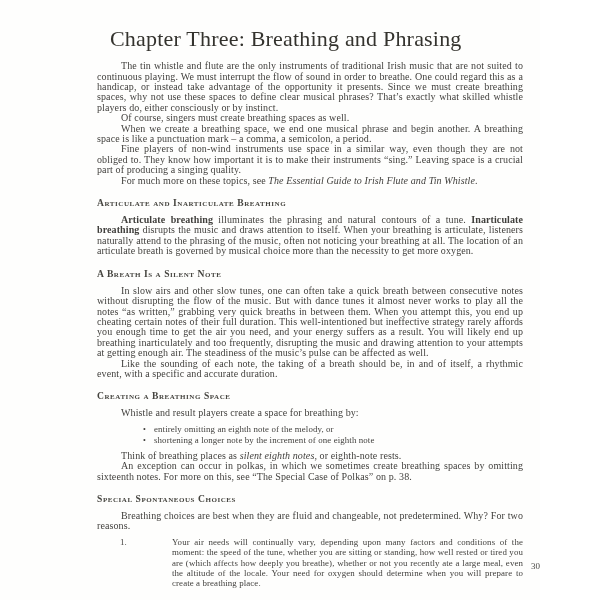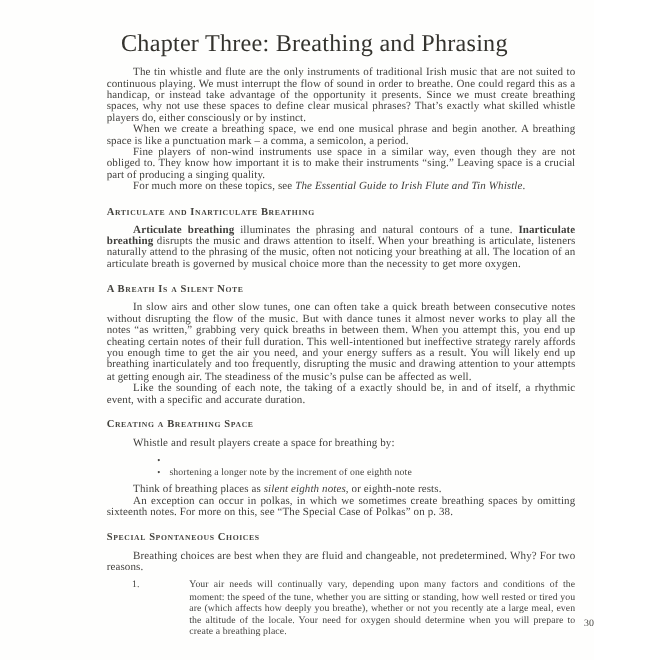--- a/index.html
+++ b/index.html
@@ -92,33 +92,35 @@
   }
 </style>
 </head>
 <body>
 
 <div class="page">
   <div class="content">
     <h1 class="chapter-title">Chapter Three: Breathing and Phrasing</h1>
     <div id="blocks-root">
         <p class="para"><span>The tin whistle and flute are the only instruments of traditional Irish music that are not suited to continuous playing. We must interrupt the flow of sound in order to breathe. One could regard this as a handicap, or instead take advantage of the opportunity it presents. Since we must create breathing spaces, why not use these spaces to define clear musical phrases? That’s exactly what skilled whistle players do, either consciously or by instinct.</span></p>
+        <p class="para"><span>Of course, singers must create breathing spaces as well.</span></p>
         <p class="para"><span>When we create a breathing space, we end one musical phrase and begin another. A breathing space is like a punctuation mark – a comma, a semicolon, a period.</span></p>
         <p class="para"><span>Fine players of non-wind instruments use space in a similar way, even though they are not obliged to. They know how important it is to make their instruments “sing.” Leaving space is a crucial part of producing a singing quality.</span></p>
         <p class="para"><span>For much more on these topics, see </span><span class="run-italic">The Essential Guide to Irish Flute and Tin Whistle</span><span>.</span></p>
         <div class="section-heading">Articulate and Inarticulate Breathing</div>
         <p class="para"><span class="run-bold">Articulate breathing</span><span> illuminates the phrasing and natural contours of a tune. </span><span class="run-bold">Inarticulate breathing</span><span> disrupts the music and draws attention to itself. When your breathing is articulate, listeners naturally attend to the phrasing of the music, often not noticing your breathing at all. The location of an articulate breath is governed by musical choice more than the necessity to get more oxygen.</span></p>
         <div class="section-heading">A Breath Is a Silent Note</div>
         <p class="para"><span>In slow airs and other slow tunes, one can often take a quick breath between consecutive notes without disrupting the flow of the music. But with dance tunes it almost never works to play all the notes “as written,” grabbing very quick breaths in between them. When you attempt this, you end up cheating certain notes of their full duration. This well-intentioned but ineffective strategy rarely affords you enough time to get the air you need, and your energy suffers as a result. You will likely end up breathing inarticulately and too frequently, disrupting the music and drawing attention to your attempts at getting enough air. The steadiness of the music’s pulse can be affected as well.</span></p>
-        <p class="para"><span>Like the sounding of each note, the taking of a exactly should be, in and of itself, a rhythmic event, with a specific and accurate duration.</span></p>
+        <p class="para"><span>Like the sounding of each note, the taking of a breath should be, in and of itself, a rhythmic event, with a specific and accurate duration.</span></p>
         <div class="section-heading">Creating a Breathing Space</div>
         <p class="para"><span>Whistle and result players create a space for breathing by:</span></p>
         <div class="bullet-list">
           <div class="bullet-item">
             <span class="bullet-glyph">•</span>
+            <span><span>entirely omitting an eighth note of the melody, or</span></span>
           </div>
           <div class="bullet-item">
             <span class="bullet-glyph">•</span>
             <span><span>shortening a longer note by the increment of one eighth note</span></span>
           </div>
         </div>
         <p class="para"><span>Think of breathing places as </span><span class="run-italic">silent eighth notes</span><span>, or eighth-note rests.</span></p>
         <p class="para"><span>An exception can occur in polkas, in which we sometimes create breathing spaces by omitting sixteenth notes. For more on this, see “The Special Case of Polkas” on p. 38.</span></p>
         <div class="section-heading">Special Spontaneous Choices</div>
         <p class="para"><span>Breathing choices are best when they are fluid and changeable, not predetermined. Why? For two reasons.</span></p>

